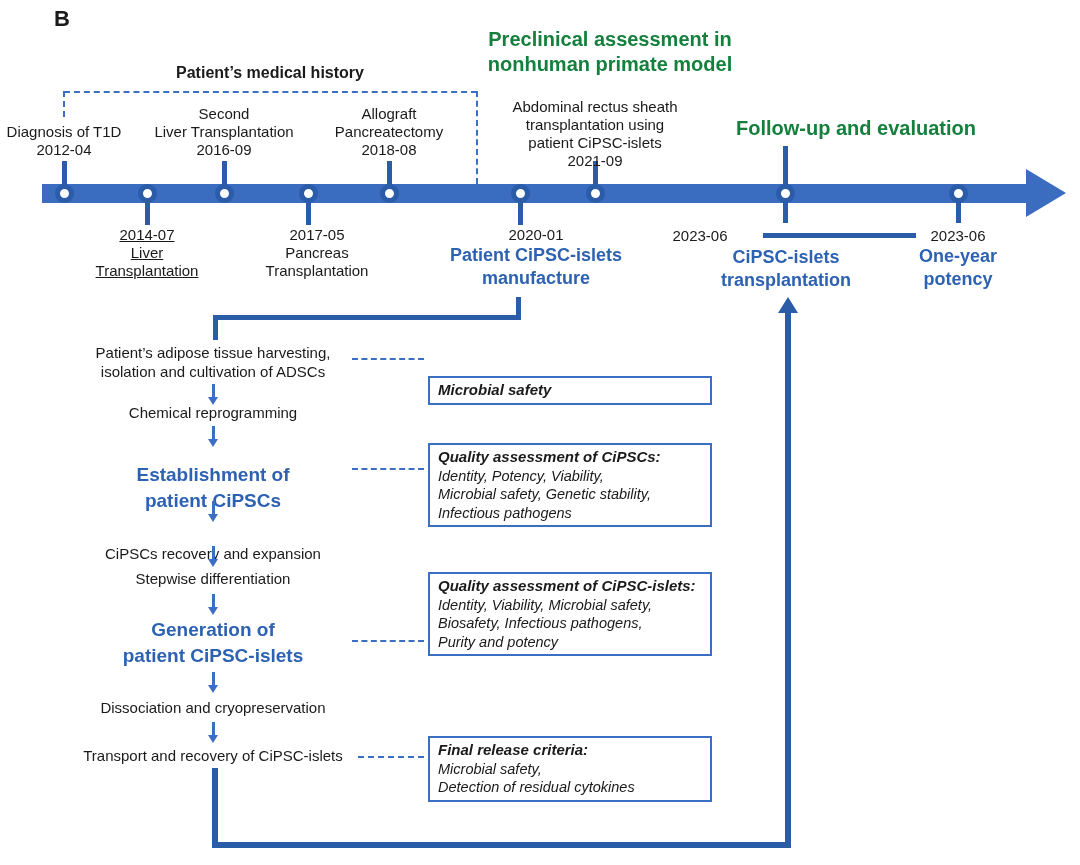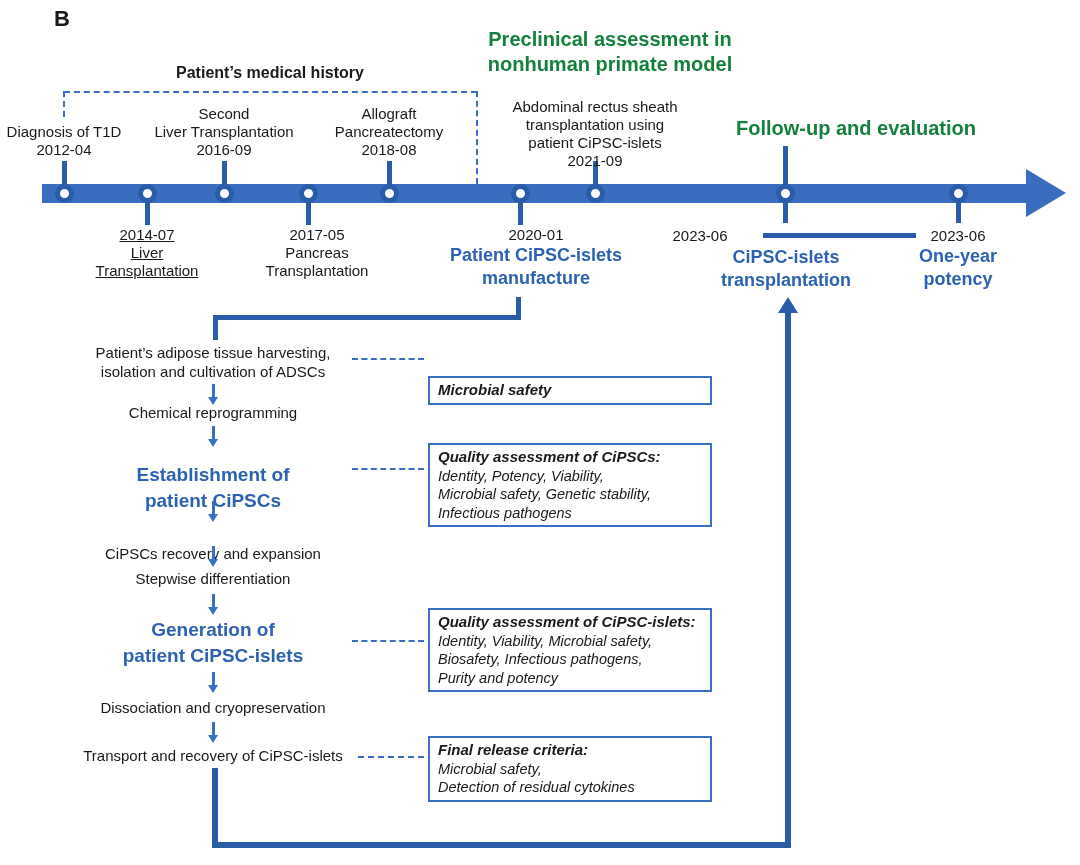--- a/index.html
+++ b/index.html
@@ -192,21 +192,21 @@
     <div class="qtitle">Microbial safety</div>
   </div>
 
   <div class="abs qbox" style="left:428px;top:443px;width:284px;">
     <div class="qtitle">Quality assessment of CiPSCs:</div>
     <div>Identity, Potency, Viability,</div>
     <div>Microbial safety, Genetic stability,</div>
     <div>Infectious pathogens</div>
   </div>
 
-  <div class="abs qbox" style="left:428px;top:608px;width:284px;">
+  <div class="abs qbox" style="left:428px;top:572px;width:284px;">
     <div class="qtitle">Quality assessment of CiPSC-islets:</div>
     <div>Identity, Viability, Microbial safety,</div>
     <div>Biosafety, Infectious pathogens,</div>
     <div>Purity and potency</div>
   </div>
 
   <div class="abs qbox" style="left:428px;top:736px;width:284px;">
     <div class="qtitle">Final release criteria:</div>
     <div>Microbial safety,</div>
     <div>Detection of residual cytokines</div>

